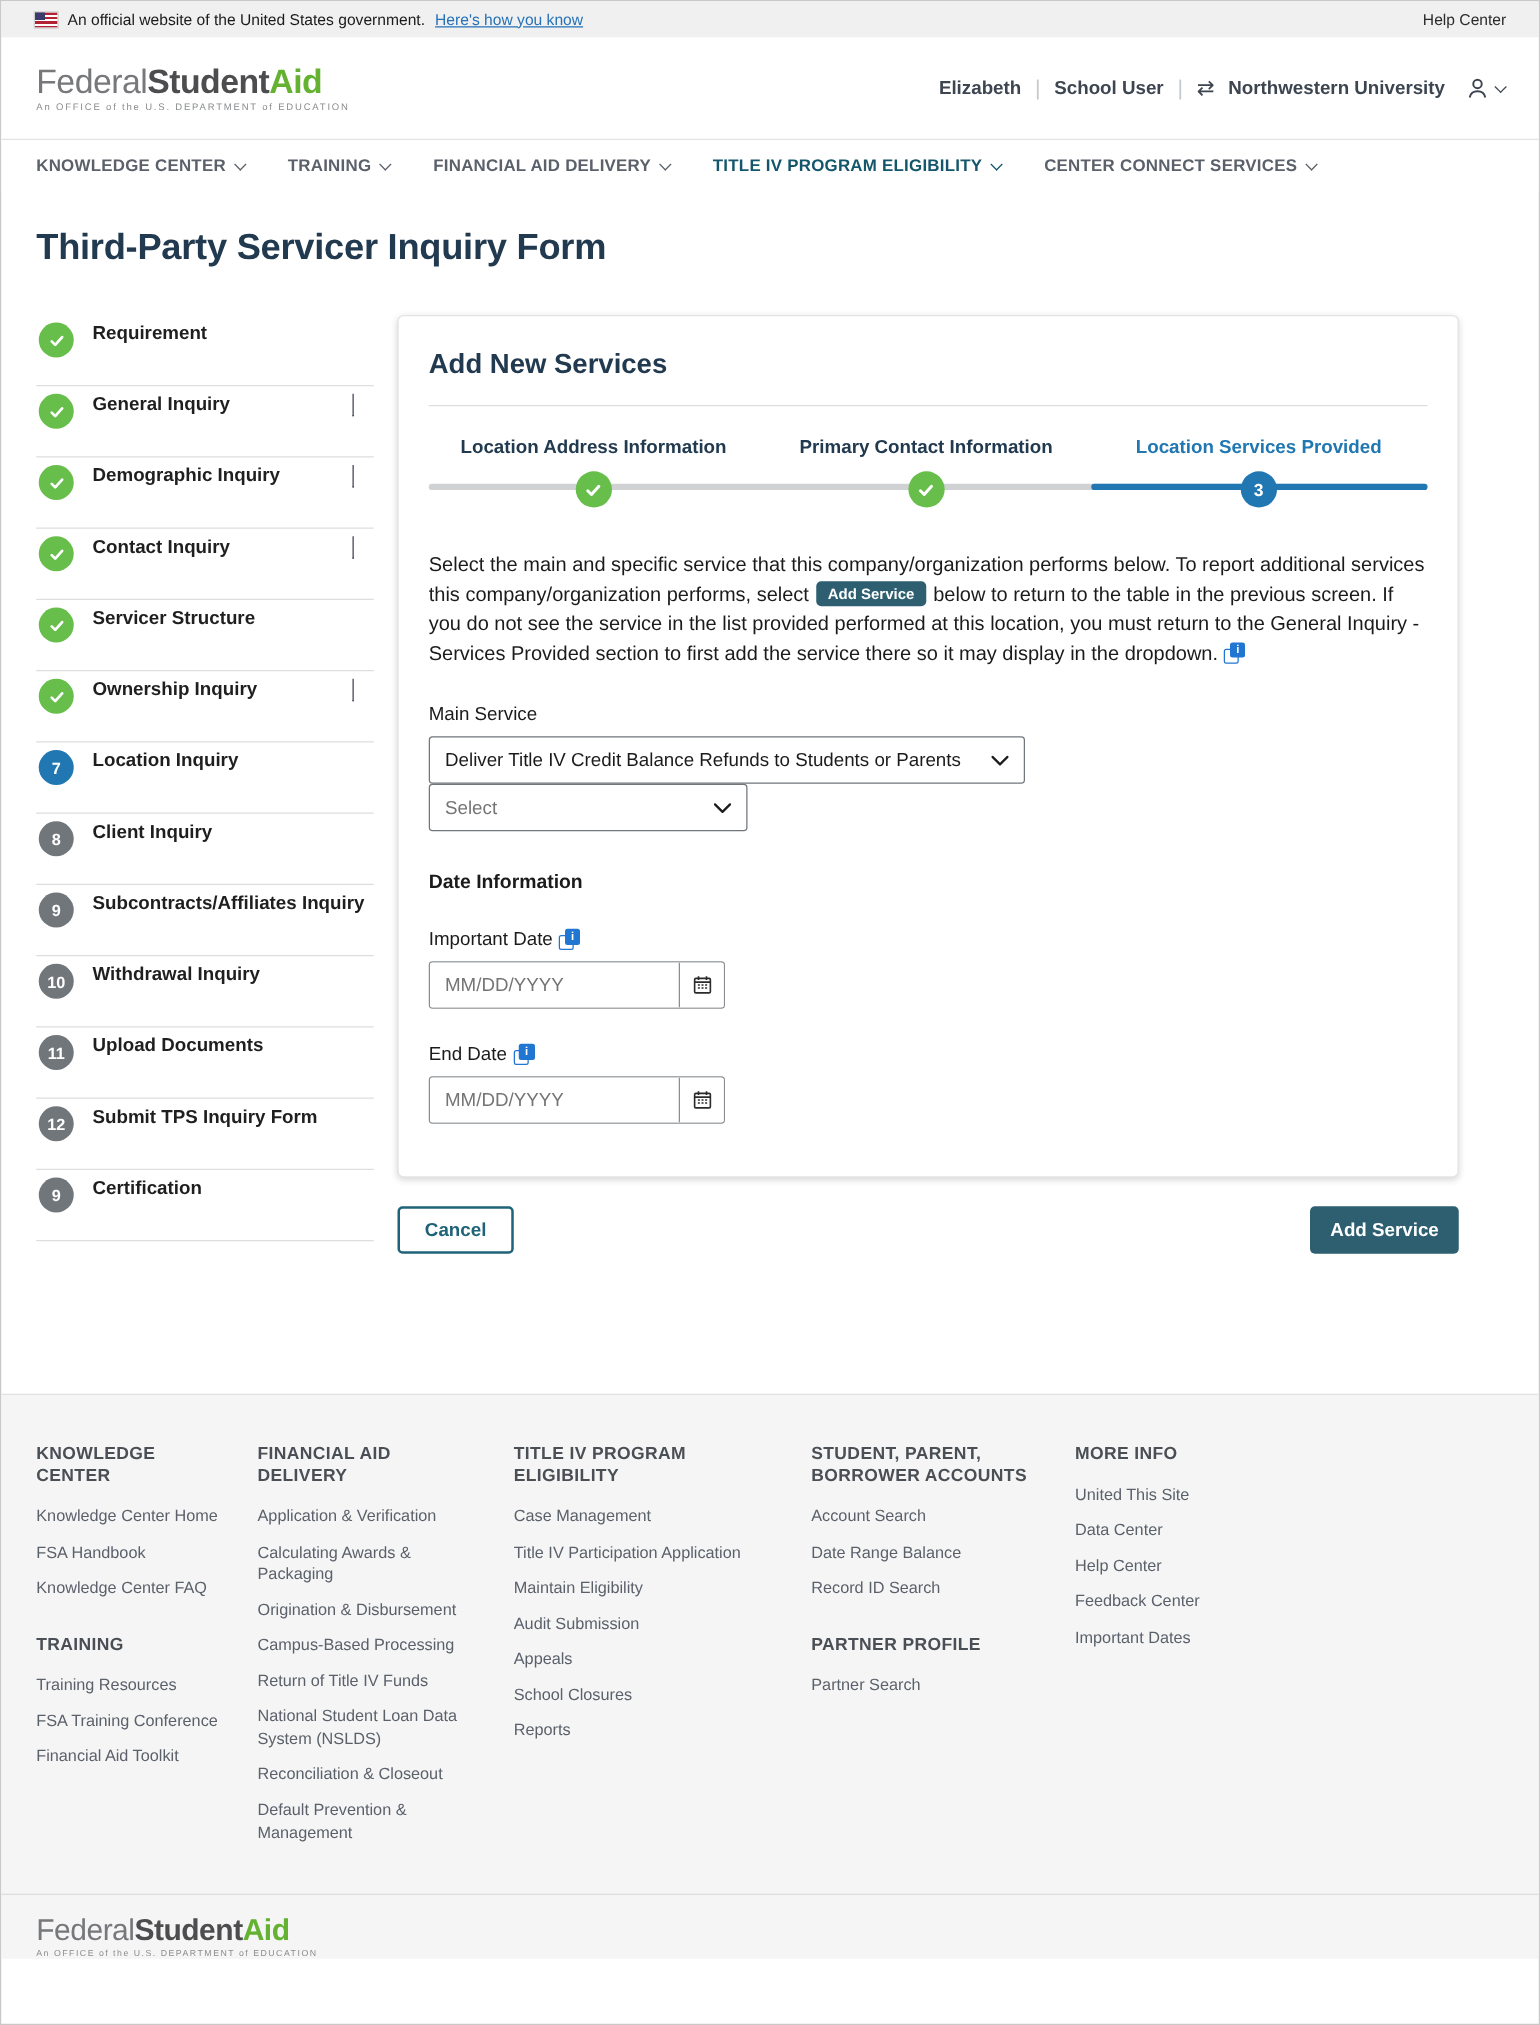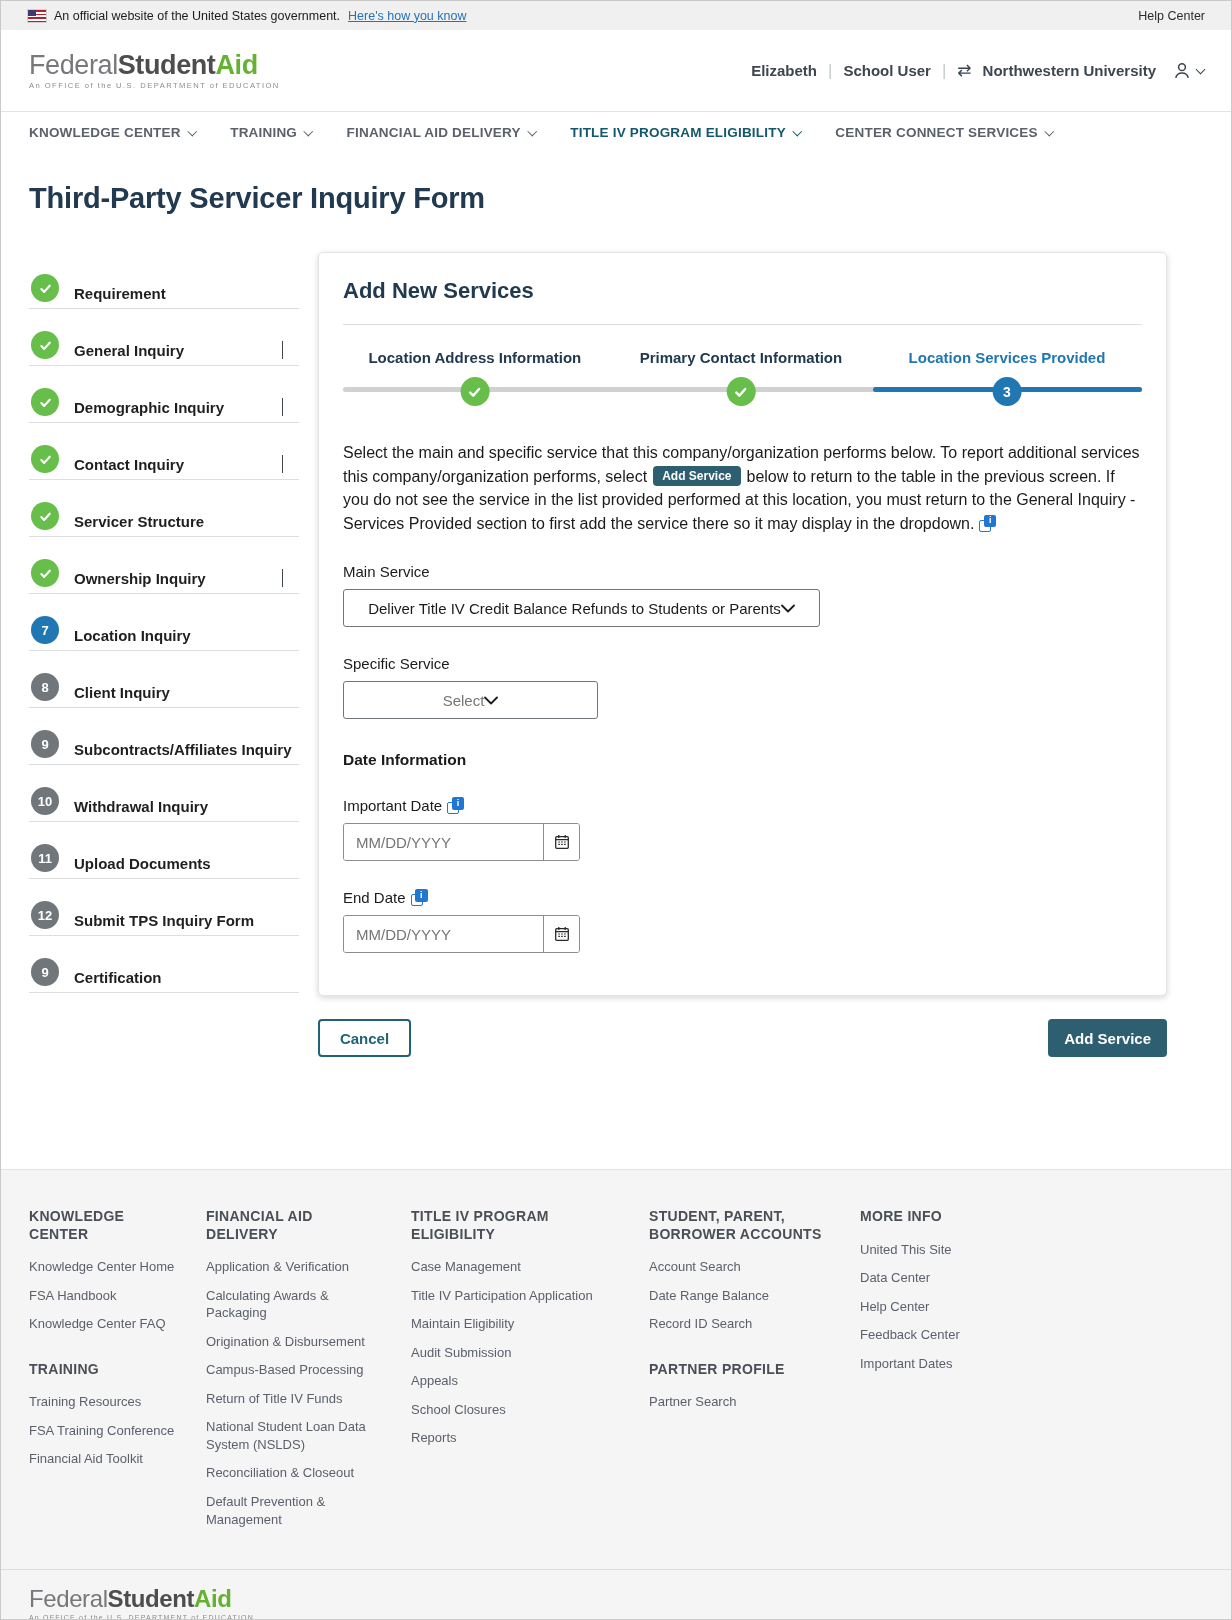--- a/index.html
+++ b/index.html
@@ -44,21 +44,21 @@
   .nav-item .chev { border-color:#5b616b; width:6.5px; height:6.5px; border-width:1.4px; }
   .nav-item.active { color:#14566b; font-weight:700; }
   .nav-item.active .chev { border-color:#14566b; }
 
   
   h1.page-title { font-size:29px; font-weight:700; color:#223a4f; margin:29px 28px 37px; letter-spacing:-0.2px; }
   .content { display:flex; align-items:flex-start; padding:0 64px 0 28px; }
 
   
   .sidebar { width:270px; flex:none; }
-  .side-item { display:flex; align-items:flex-end; gap:15px; min-height:57px;
+  .side-item { display:flex; align-items:flex-start; gap:15px; min-height:57px;
     border-bottom:1px solid #dcdee0; padding:6px 2px; cursor:pointer; }
   .badge { width:28px; height:28px; border-radius:50%; flex:none; display:flex;
     align-items:center; justify-content:center; color:#fff; font-weight:700; font-size:13px; }
   .badge.done { background:#67be4a; }
   .badge.current { background:#2077b2; }
   .badge.todo { background:#71767b; }
   .side-label { font-size:15px; font-weight:700; color:#1f1f1f; white-space:nowrap; }
   .side-chev { margin-left:auto; margin-right:14px; }
   .side-chev .chev { border-color:#3d4551; width:8px; height:8px; border-width:1.8px; }
 
@@ -88,21 +88,21 @@
   .info-icon { position:relative; width:17px; height:17px; display:inline-block; vertical-align:-3px; margin-left:5px; cursor:pointer; }
   .info-icon .back { position:absolute; left:0; bottom:0; width:12px; height:12px;
     border:1.5px solid #2176d2; border-radius:2px; background:#fff; }
   .info-icon .front { position:absolute; right:0; top:0; width:12.5px; height:12.5px;
     background:#2176d2; border-radius:2px; color:#fff; font-size:9px; font-weight:700;
     display:flex; align-items:center; justify-content:center; }
 
   
   .field-label { font-size:15px; color:#1b1b1b; margin:28px 0 9px; display:flex; align-items:center; }
   .select { height:38px; border:1px solid #71767b; border-radius:3px; background:#fff;
-    display:flex; align-items:center; justify-content:center; padding:0 12px; font-size:15px; cursor:pointer; }
+    display:flex; align-items:center; justify-content:space-between; padding:0 12px; font-size:15px; cursor:pointer; }
   .select.main { width:477px; }
   .select.small { width:255px; }
   .select .placeholder { color:#757575; }
   .section-heading { font-size:15.5px; font-weight:700; margin-top:32px; color:#1b1b1b; }
   .date-group { width:237px; height:38px; border:1px solid #8a8e92; border-radius:3px;
     display:flex; background:#fff; overflow:hidden; }
   .date-input { flex:1; border:none; outline:none; padding:0 12px; font-size:15px;
     color:#1b1b1b; font-family:"Liberation Sans", sans-serif; min-width:0; }
   .date-input::placeholder { color:#757575; }
   .cal-btn { width:36px; flex:none; border:none; border-left:1px solid #8a8e92; background:#fff;
@@ -305,21 +305,20 @@
       </p>
 
       <div class="field-label">Main Service</div>
       <div class="select main">
         <span>Deliver Title IV Credit Balance Refunds to Students or Parents</span>
         <svg width="14" height="9" viewBox="0 0 14 9" fill="none" stroke="#1b1b1b" stroke-width="1.8">
             <path d="M1 1.5l6 6 6-6" stroke-linecap="round" stroke-linejoin="round"></path>
           </svg>
       </div>
 
-      <div class="field-label">Specific Service</div>
       <div class="select small">
         <span class="placeholder">Select</span>
         <svg width="14" height="9" viewBox="0 0 14 9" fill="none" stroke="#1b1b1b" stroke-width="1.8">
             <path d="M1 1.5l6 6 6-6" stroke-linecap="round" stroke-linejoin="round"></path>
           </svg>
       </div>
 
       <div class="section-heading">Date Information</div>
 
       <div class="field-label">

